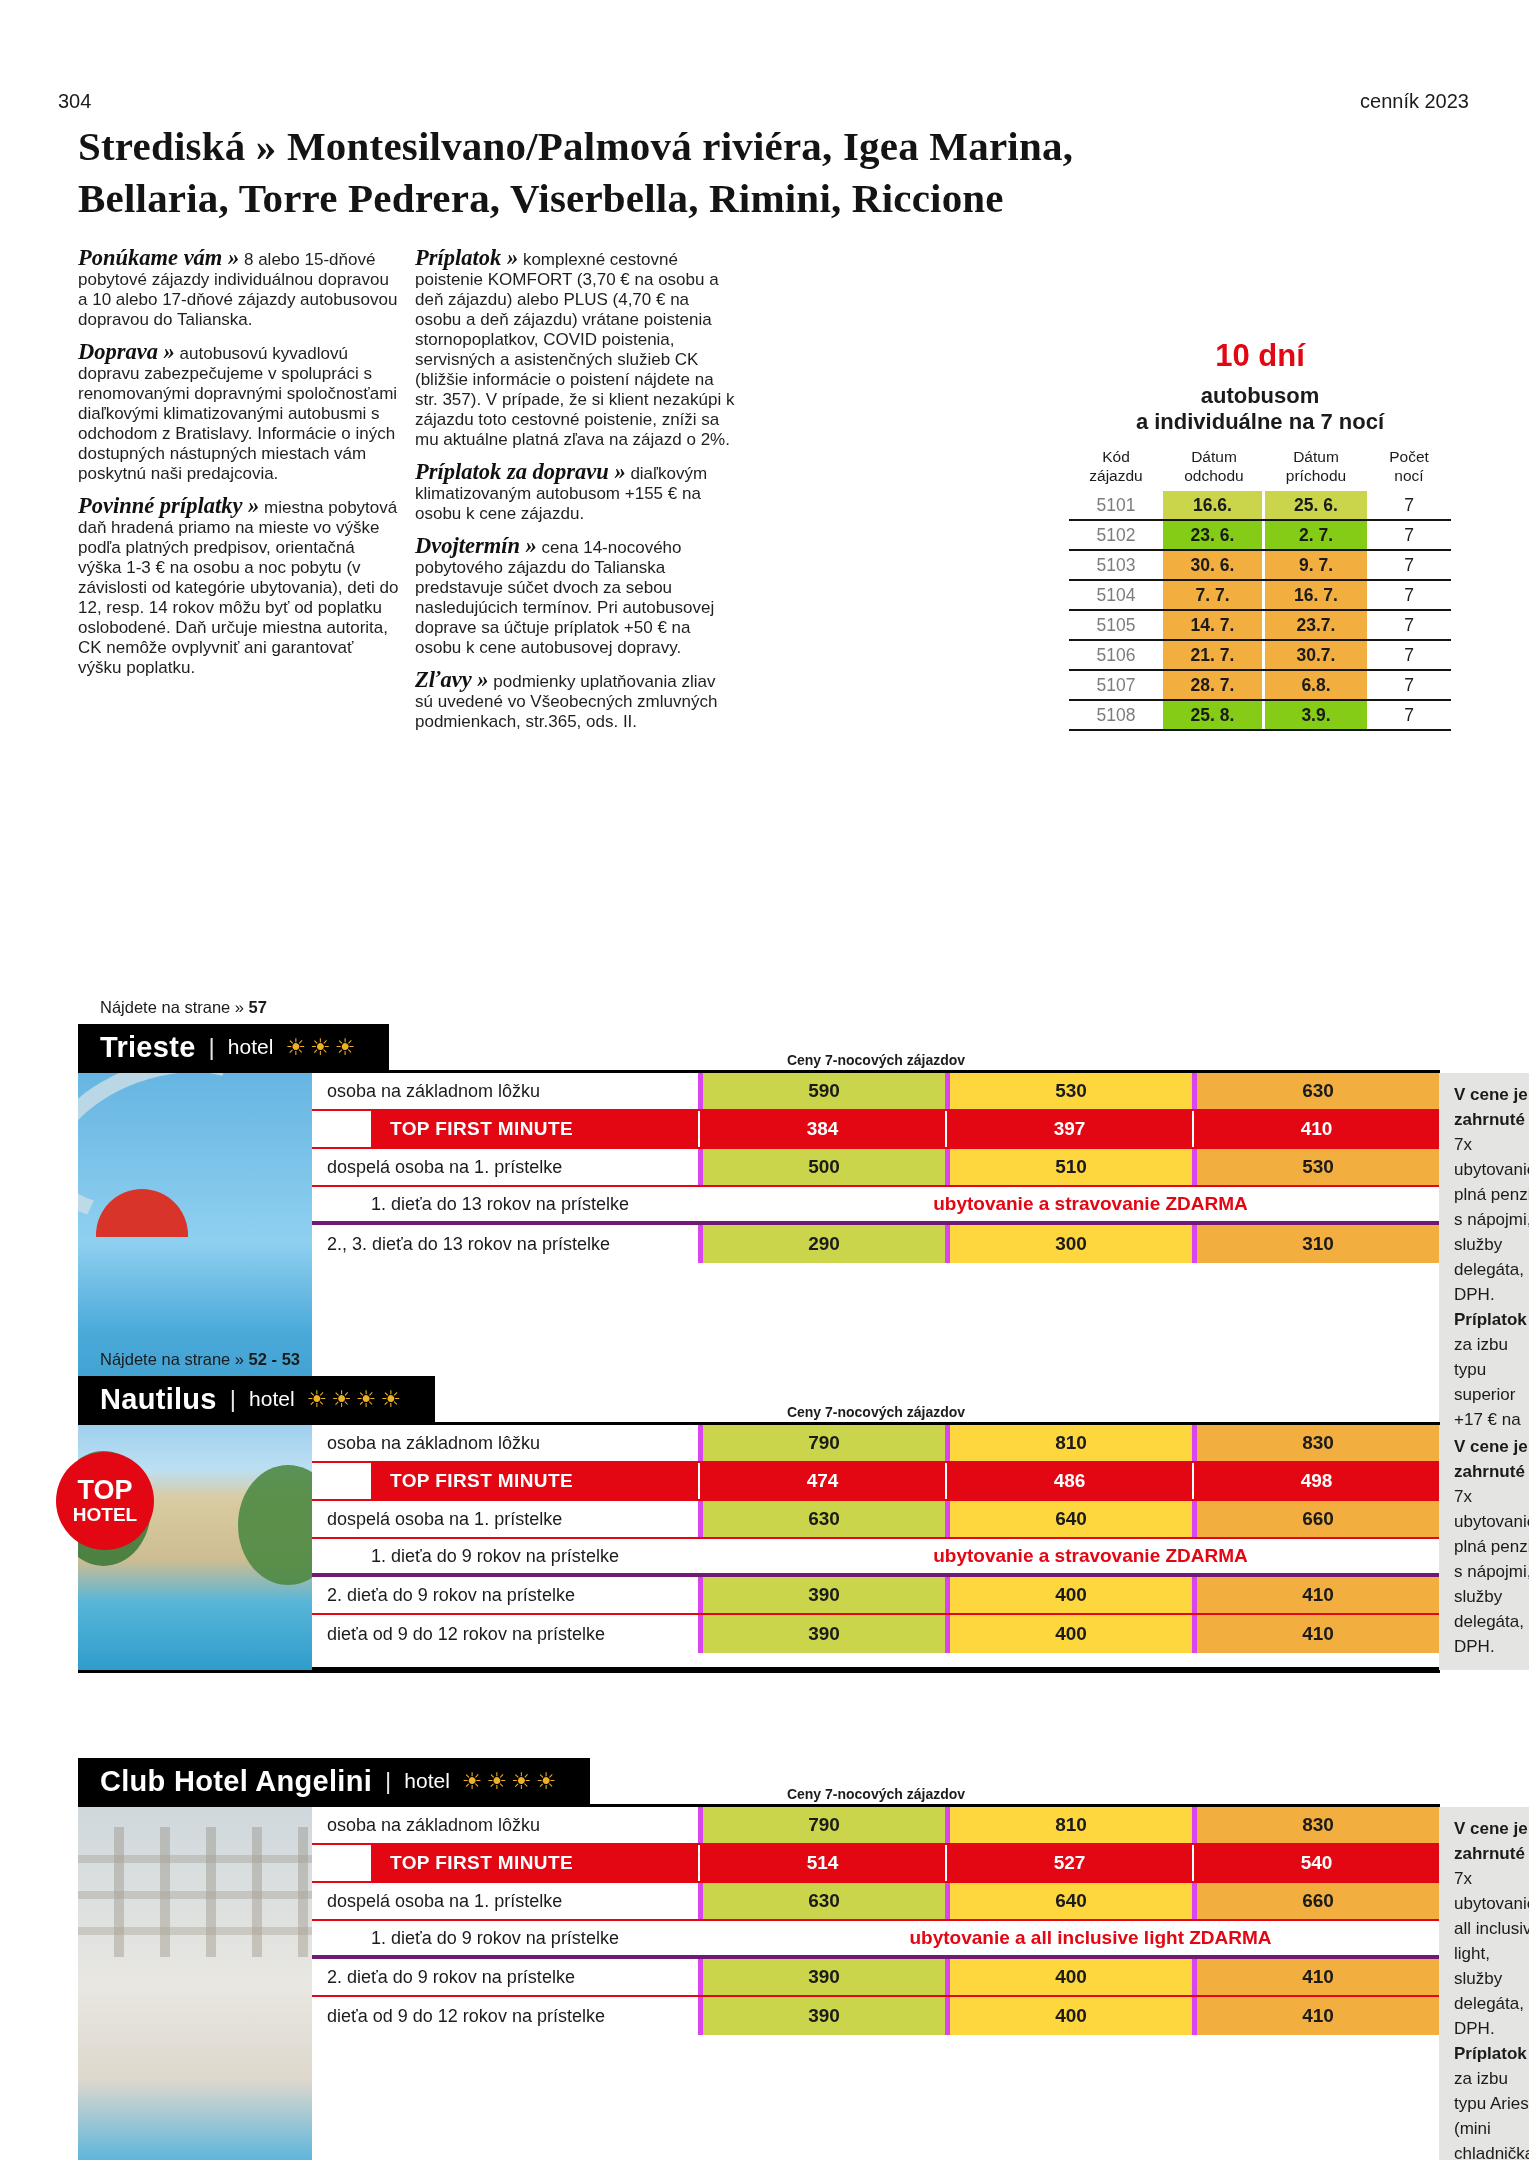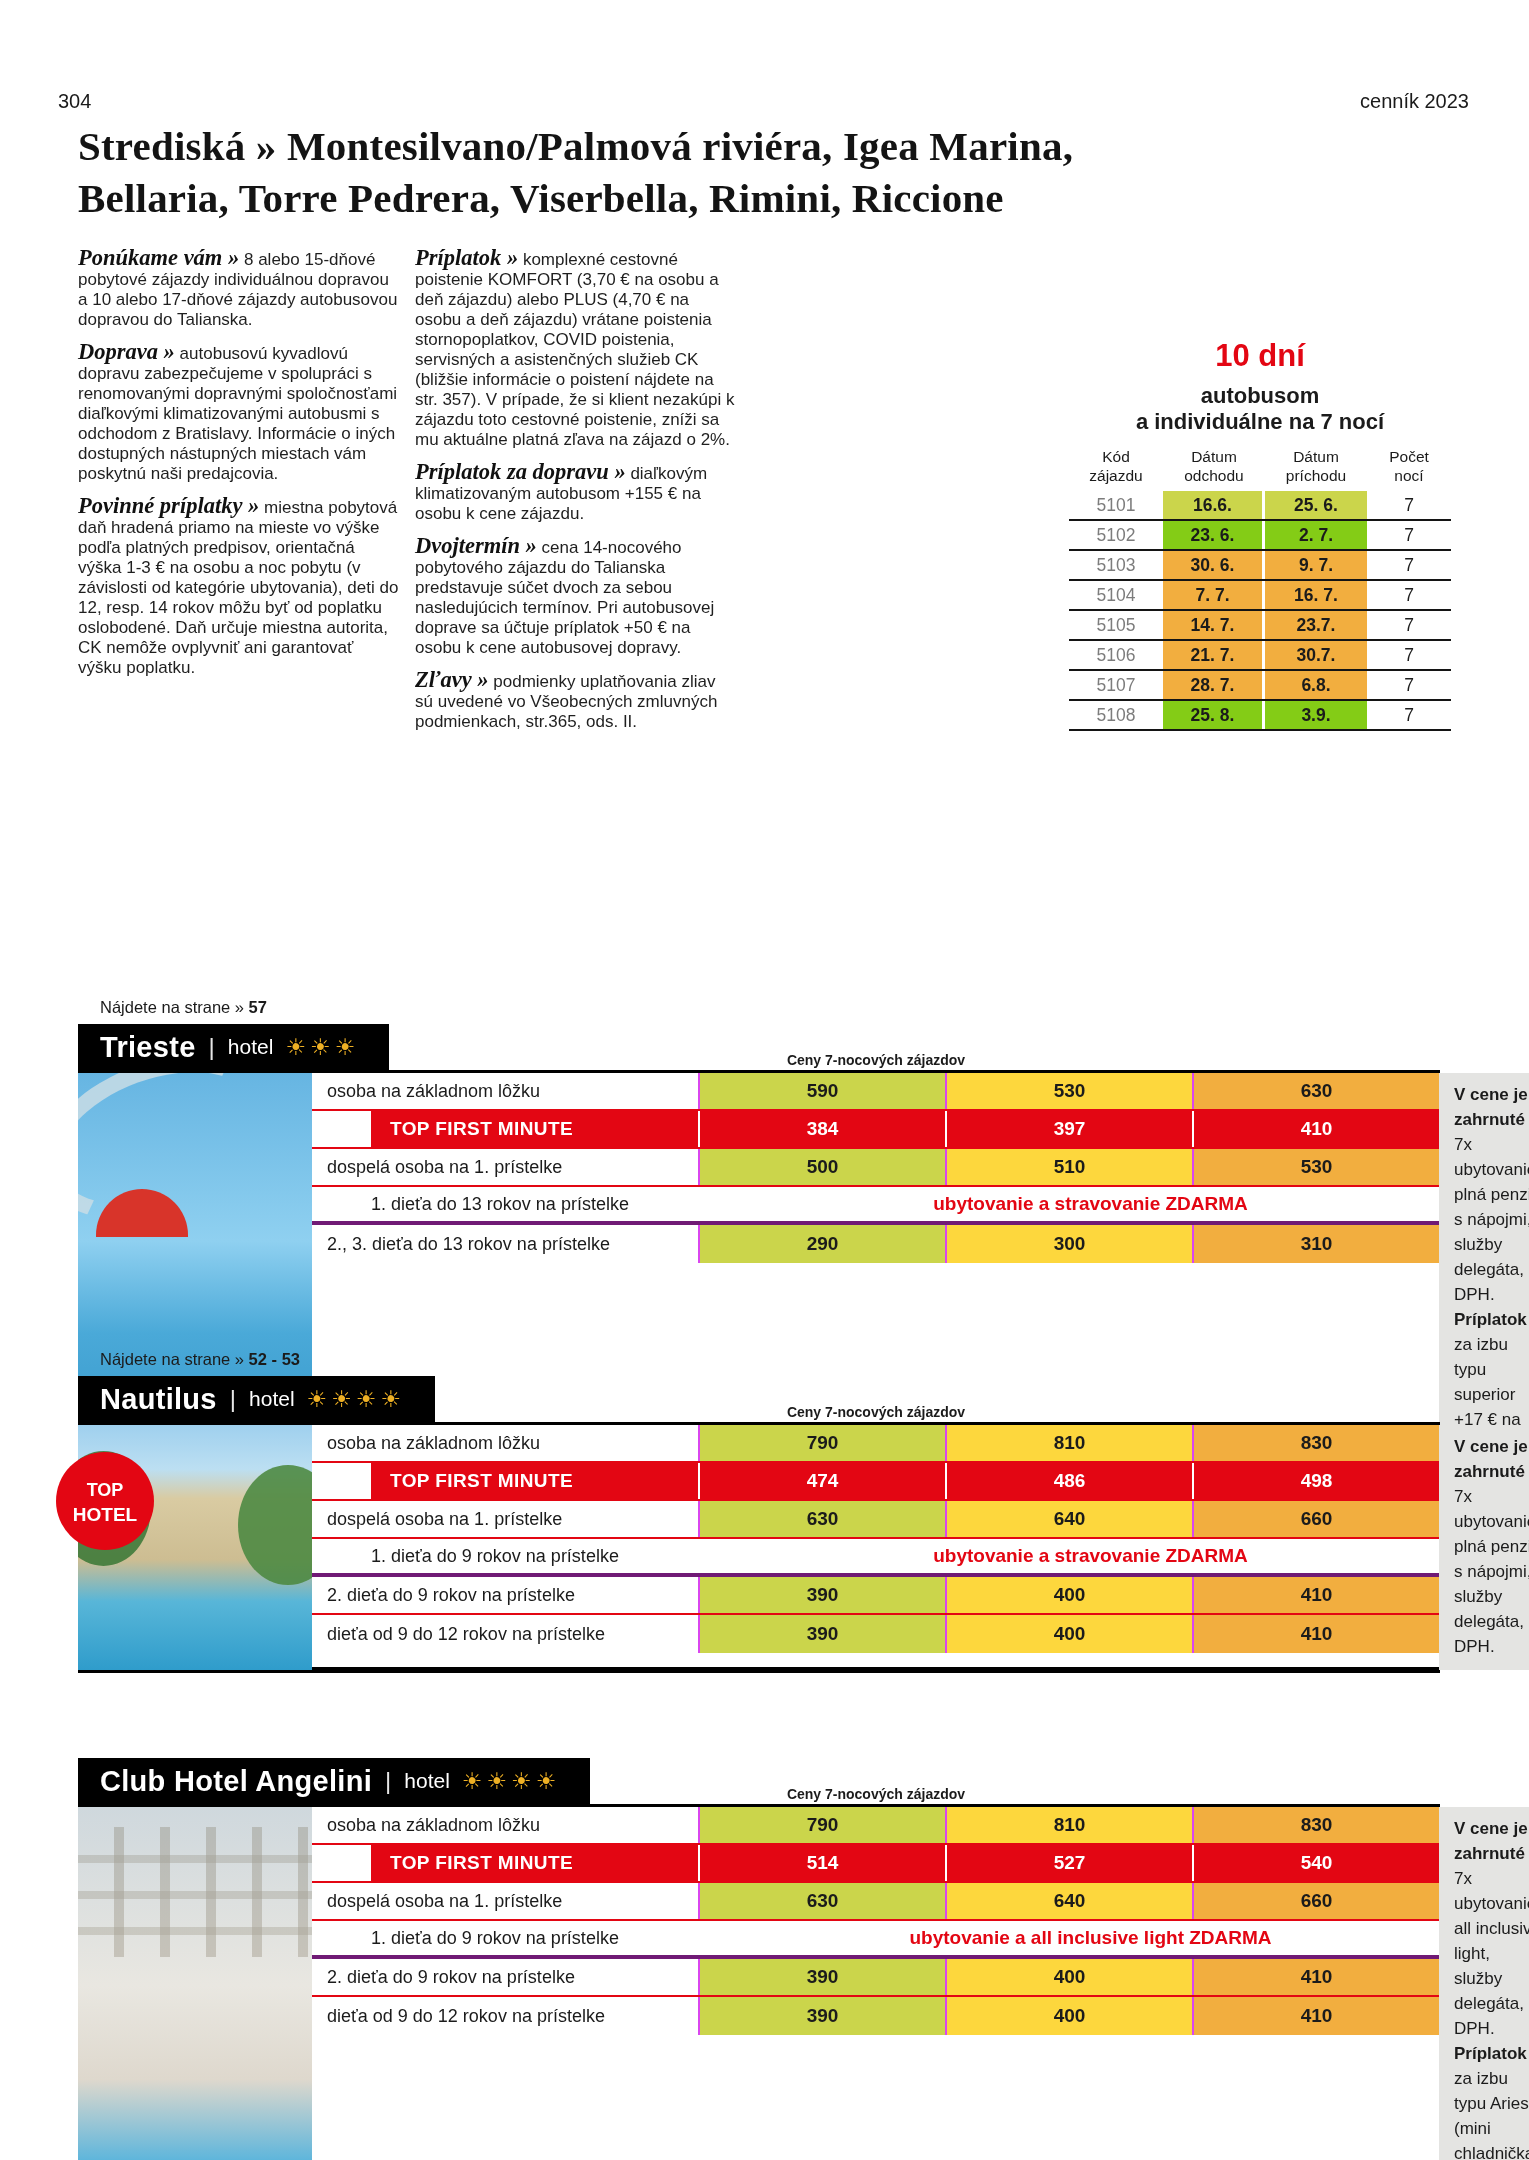--- a/index.html
+++ b/index.html
@@ -61,21 +61,21 @@
 
   .tablewrap { display:flex; border-top:3px solid #000; border-bottom:3px solid #000; }
   .photo { width:234px; flex-shrink:0; position:relative; overflow:hidden; }
   .right { flex:1; display:flex; flex-direction:row; }
   .rows  { border-bottom:3px solid #000; }
   .row   { display:flex; height:38px; border-bottom:2px solid #e30613; background:#fff; }
   .rows .row:last-child { border-bottom:none; }
   .cl    { width:386px; display:flex; align-items:center; padding-left:15px;
            font-size:18px; background:#fff; }
   .cv    { width:247px; display:flex; align-items:center; justify-content:center;
-           font-weight:bold; font-size:19px; border-left:2px solid #d946ef; }
+           font-weight:bold; font-size:19px; border-left:5px solid #d946ef; }
   .cv.g  { background:#cbd54b; } .cv.y { background:#fdd73d; } .cv.o { background:#f2ae3f; }
 
   .row.tfm { background:#e30613; color:#ffffff; }
   .row.tfm .cl { background:transparent; position:relative; padding-left:78px;
                  font-weight:bold; font-size:19px; letter-spacing:.4px; }
   .notch { position:absolute; left:0; top:0; bottom:0; width:59px; background:#fff; }
   .row.tfm .cv { background:transparent; border-left:2px solid #fff; }
 
   .row.free { border-bottom:4px solid #701a75;padding-left:44px; }
   .cspan { flex:1; display:flex; align-items:center; justify-content:center;
@@ -101,21 +101,21 @@
   .ph-tree2 { position:absolute; right:-26px; top:40px; width:100px; height:120px;
               background:#4e8a42; border-radius:50%; opacity:.9; }
   .p-angelini { background:linear-gradient(180deg,#cfd8dd 0%,#e9e7e1 38%,#ded8cd 58%,#49b0de 78%,#2f97c8 100%); }
   .ph-windows { position:absolute; left:0; top:20px; right:0; height:130px; opacity:.45;
     background-image:repeating-linear-gradient(90deg, transparent 0 36px, rgba(95,82,55,.5) 36px 46px),
                      repeating-linear-gradient(180deg, transparent 0 28px, rgba(95,82,55,.4) 28px 36px); }
 
   .tophotel { position:absolute; left:56px; top:1452px; width:98px; height:98px;
               background:#e30613; border-radius:50%; z-index:6; color:#fff;
               display:flex; flex-direction:column; align-items:center; justify-content:center; }
-  .th1 { font-weight:bold; font-size:18px; line-height:27px; }
+  .th1 { font-weight:bold; font-size:27px; line-height:27px; }
   .th2 { font-weight:bold; font-size:19px; line-height:21px; }
 </style>
 </head>
 <body>
 
 <div class="page-num">304</div>
 <div class="edition">cenník 2023</div>
 
 <h1 class="main-title">
   <span style="display:block;">Strediská » Montesilvano/Palmová riviéra, Igea Marina,</span>

